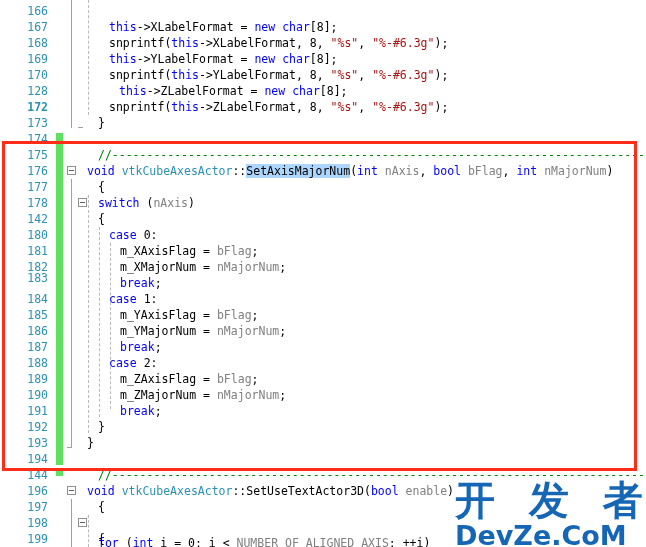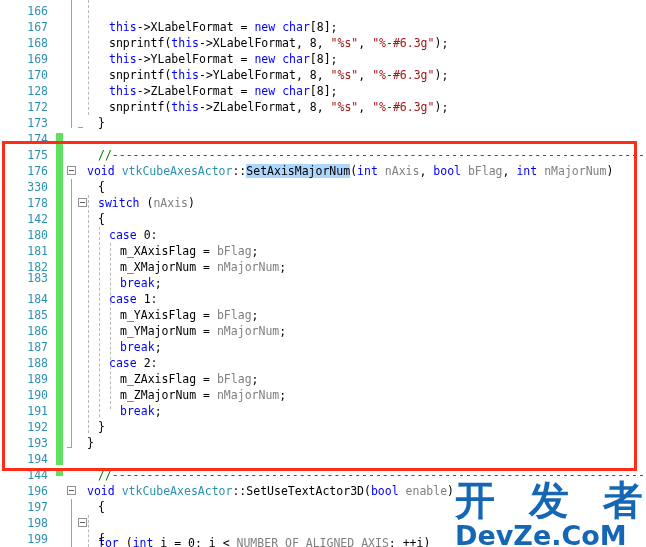--- a/index.html
+++ b/index.html
@@ -148,26 +148,26 @@
 
 <div id="app">
 
   <div class="gutter" id="gutter">
       <div class="lineno" style="top: 3px;">166</div>
       <div class="lineno" style="top: 19px;">167</div>
       <div class="lineno" style="top: 35px;">168</div>
       <div class="lineno" style="top: 51px;">169</div>
       <div class="lineno" style="top: 67px;">170</div>
       <div class="lineno" style="top: 83px;">128</div>
-      <div class="lineno" style="top: 99px;">172</div>
+      <div class="lineno" style="top: 99px; font-weight: bold;">172</div>
       <div class="lineno" style="top: 115px;">173</div>
       <div class="lineno" style="top: 131px;">174</div>
       <div class="lineno" style="top: 147px;">175</div>
       <div class="lineno" style="top: 163px;">176</div>
-      <div class="lineno" style="top: 179px;">330</div>
+      <div class="lineno" style="top: 179px;">177</div>
       <div class="lineno" style="top: 195px;">178</div>
       <div class="lineno" style="top: 211px;">142</div>
       <div class="lineno" style="top: 227px;">180</div>
       <div class="lineno" style="top: 243px;">181</div>
       <div class="lineno" style="top: 259px;">182</div>
       <div class="lineno" style="top: 270px;">183</div>
       <div class="lineno" style="top: 291px;">184</div>
       <div class="lineno" style="top: 307px;">185</div>
       <div class="lineno" style="top: 323px;">186</div>
       <div class="lineno" style="top: 339px;">187</div>
@@ -206,21 +206,21 @@
       <div class="fold-box" style="top: 198px; left: 78px;"></div>
       <div class="fold-cap" style="top: 447px; left: 67px;"></div>
       <div class="fold-box" style="top: 486px; left: 67px;"></div>
       <div class="fold-box" style="top: 518px; left: 78px;"></div>
     </div>
   <div id="codelayer">
       <div class="code-line" style="top: 19px; left: 109px;"><span class="kw">this</span><span class="plain">-&gt;XLabelFormat = </span><span class="kw">new</span><span class="plain"> </span><span class="kw">char</span><span class="plain">[8];</span></div>
       <div class="code-line" style="top: 35px; left: 109px;"><span class="plain">snprintf(</span><span class="kw">this</span><span class="plain">-&gt;XLabelFormat, 8, </span><span class="str">"%s"</span><span class="plain">, </span><span class="str">"%-#6.3g"</span><span class="plain">);</span></div>
       <div class="code-line" style="top: 51px; left: 109px;"><span class="kw">this</span><span class="plain">-&gt;YLabelFormat = </span><span class="kw">new</span><span class="plain"> </span><span class="kw">char</span><span class="plain">[8];</span></div>
       <div class="code-line" style="top: 67px; left: 109px;"><span class="plain">snprintf(</span><span class="kw">this</span><span class="plain">-&gt;YLabelFormat, 8, </span><span class="str">"%s"</span><span class="plain">, </span><span class="str">"%-#6.3g"</span><span class="plain">);</span></div>
-      <div class="code-line" style="top: 83px; left: 109px;"><span class="kw">this</span><span class="plain">-&gt;ZLabelFormat = </span><span class="kw">new</span><span class="plain"> </span><span class="kw">char</span><span class="plain">[8];</span></div>
+      <div class="code-line" style="top: 83px; left: 119px;"><span class="kw">this</span><span class="plain">-&gt;ZLabelFormat = </span><span class="kw">new</span><span class="plain"> </span><span class="kw">char</span><span class="plain">[8];</span></div>
       <div class="code-line" style="top: 99px; left: 109px;"><span class="plain">snprintf(</span><span class="kw">this</span><span class="plain">-&gt;ZLabelFormat, 8, </span><span class="str">"%s"</span><span class="plain">, </span><span class="str">"%-#6.3g"</span><span class="plain">);</span></div>
       <div class="code-line" style="top: 115px; left: 98px;"><span class="plain">}</span></div>
       <div class="code-line" style="top: 147px; left: 98px;"><span class="cmt">//--------------------------------------------------------------------------------------------</span></div>
       <div class="code-line" style="top: 163px; left: 87px;"><span class="kw">void</span><span class="plain"> </span><span class="type">vtkCubeAxesActor</span><span class="plain">::</span><span class="sel">SetAxisMajorNum</span><span class="plain">(</span><span class="kw">int</span><span class="plain"> </span><span class="param">nAxis</span><span class="plain">, </span><span class="kw">bool</span><span class="plain"> </span><span class="param">bFlag</span><span class="plain">, </span><span class="kw">int</span><span class="plain"> </span><span class="param">nMajorNum</span><span class="plain">)</span></div>
       <div class="code-line" style="top: 179px; left: 98px;"><span class="plain">{</span></div>
       <div class="code-line" style="top: 195px; left: 98px;"><span class="kw">switch</span><span class="plain"> (</span><span class="param">nAxis</span><span class="plain">)</span></div>
       <div class="code-line" style="top: 211px; left: 98px;"><span class="plain">{</span></div>
       <div class="code-line" style="top: 227px; left: 109px;"><span class="kw">case</span><span class="plain"> 0:</span></div>
       <div class="code-line" style="top: 243px; left: 120px;"><span class="plain">m_XAxisFlag = </span><span class="param">bFlag</span><span class="plain">;</span></div>
       <div class="code-line" style="top: 259px; left: 120px;"><span class="plain">m_XMajorNum = </span><span class="param">nMajorNum</span><span class="plain">;</span></div>

